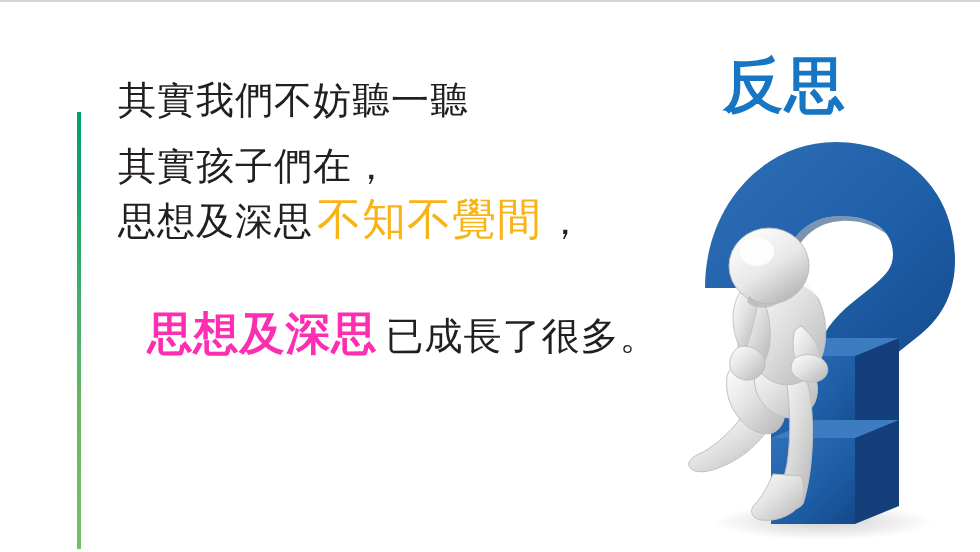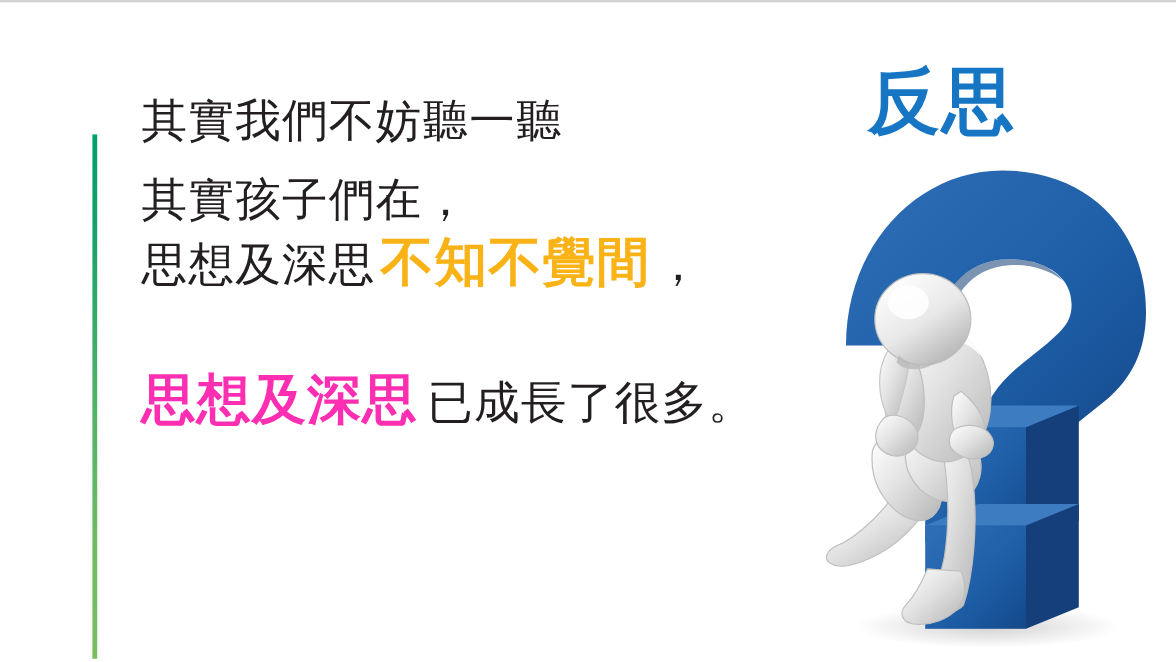--- a/index.html
+++ b/index.html
@@ -83,25 +83,26 @@
   .l4 {
     font-size: 38px;
     line-height: 50px;
     letter-spacing: 1px;
     margin-bottom: 62px;
   }
   .l5 {
     font-size: 38px;
     line-height: 52px;
     letter-spacing: 1px;
+    text-align: center;
   }
 
   .hl-yellow {
     color: #F9B317;
-    font-weight: 700;
+    font-weight: 400;
     font-size: 44px;
     letter-spacing: 1px;
     padding: 0 4px;
   }
   .hl-pink {
     color: #FD2EB2;
     font-weight: 700;
     font-size: 45px;
     letter-spacing: 1px;
     padding-right: 8px;

